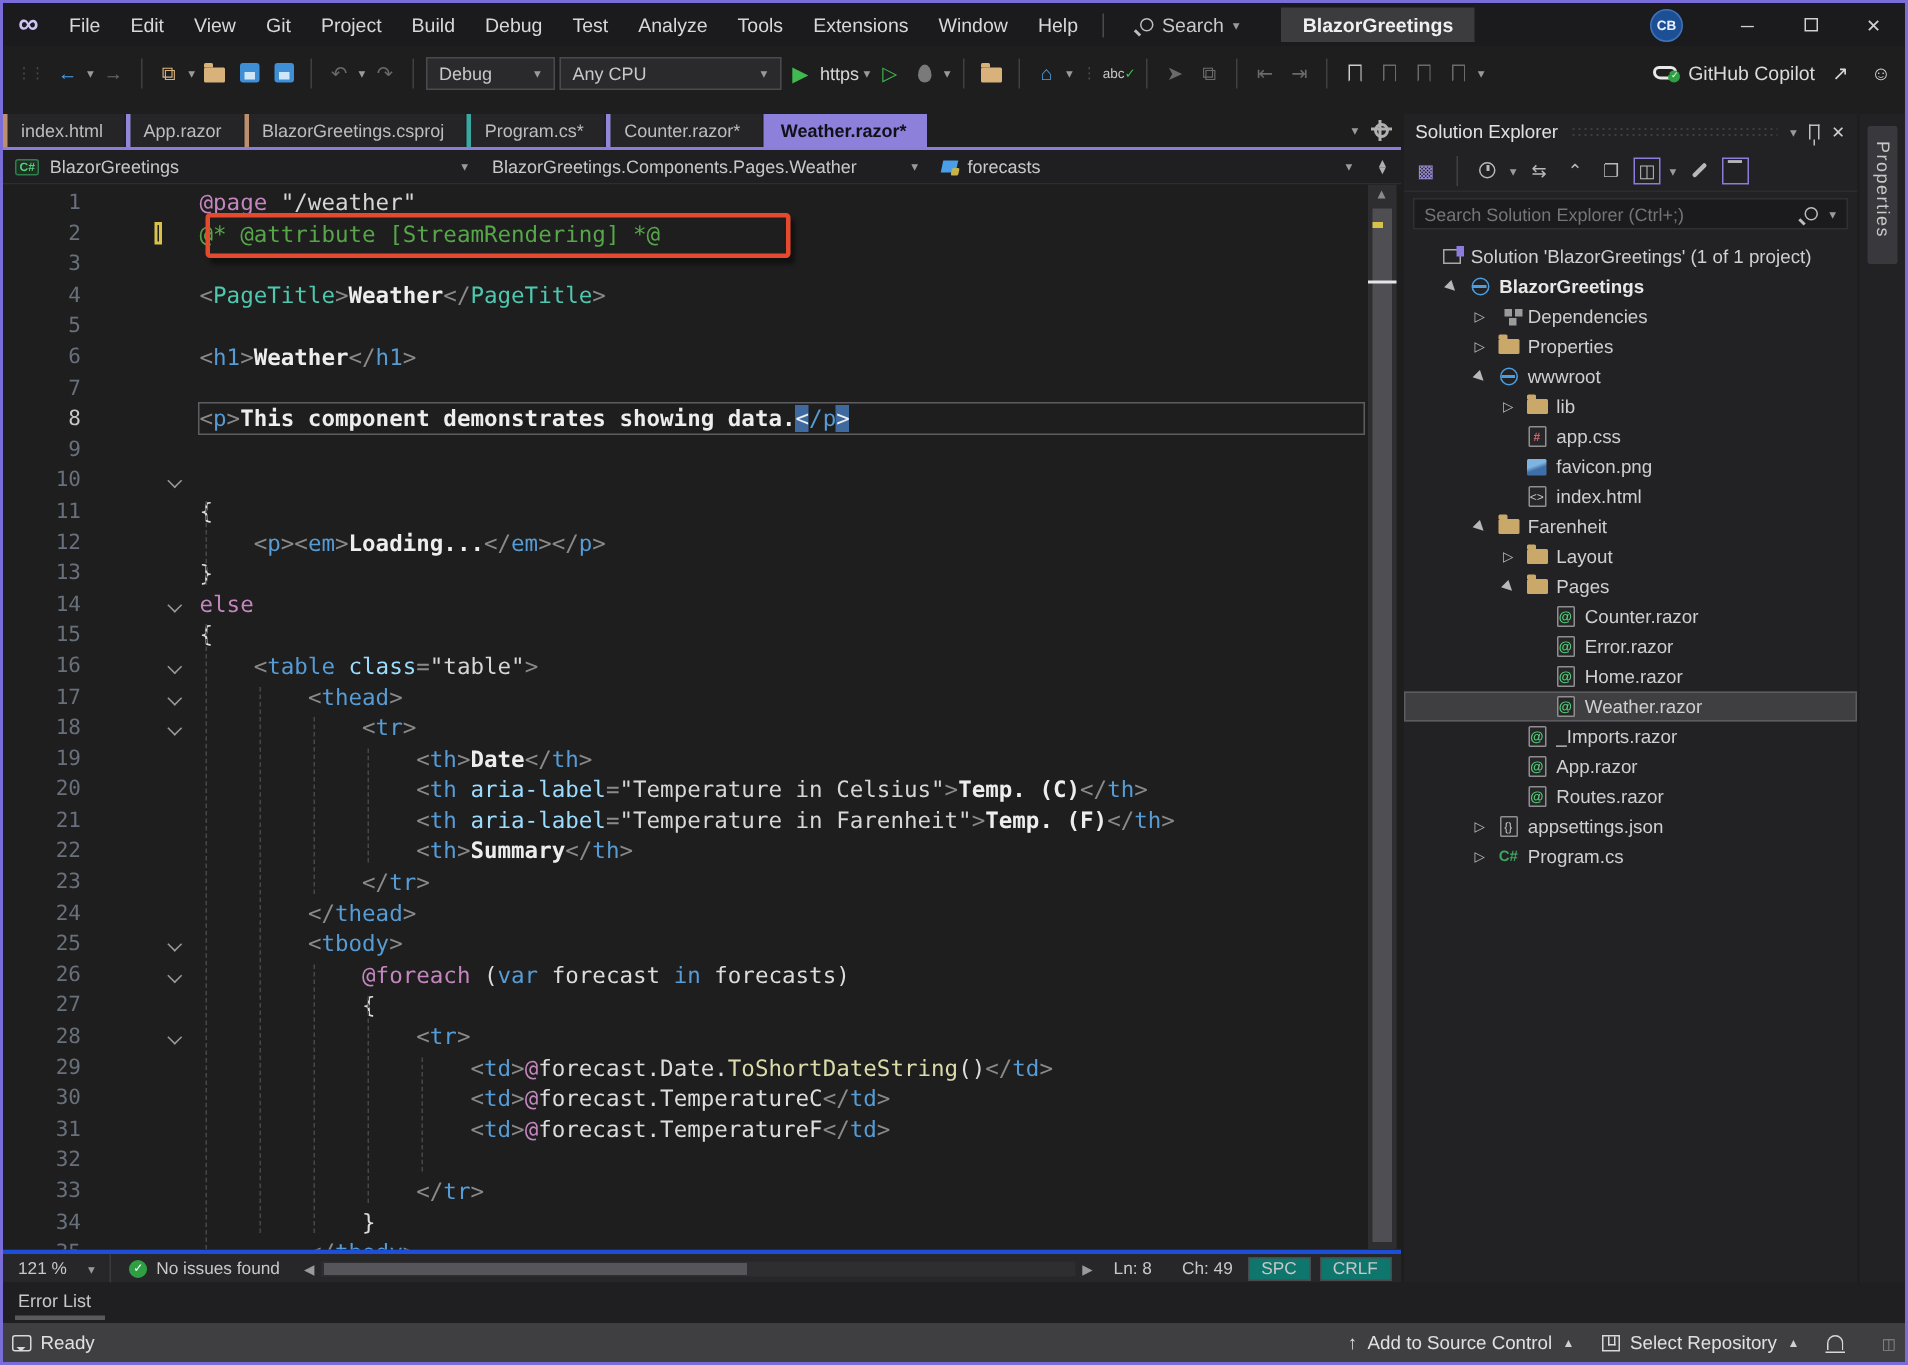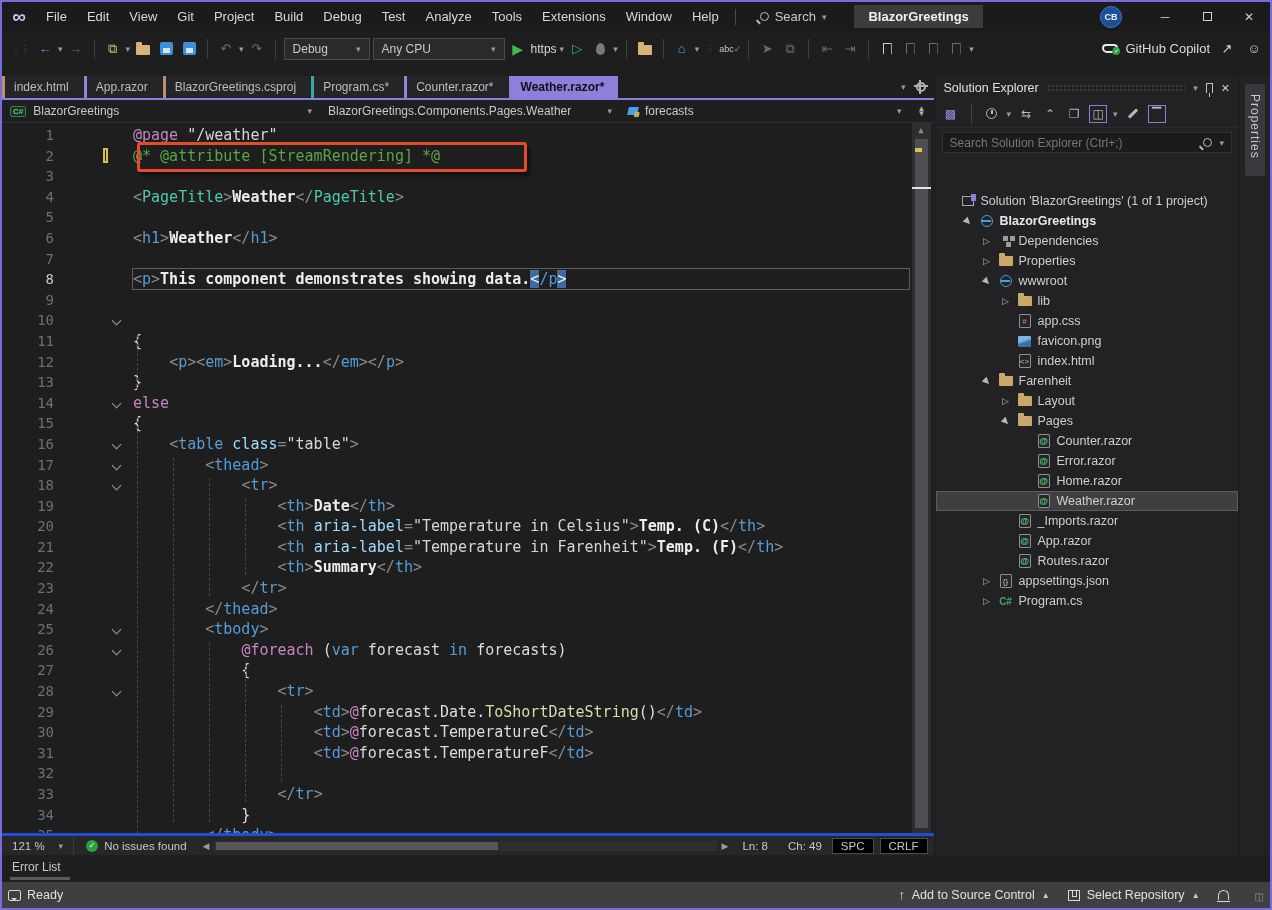--- a/index.html
+++ b/index.html
@@ -92,21 +92,21 @@
 
   .editor-status { height:22px; background:#27272a; border-top:3px solid #1d4ed8; display:flex; align-items:center; font-size:11.5px; color:#c8c8c8; }
   .es-zoom { display:flex; align-items:center; gap:14px; padding:0 10px; border-right:1px solid #3a3a3d; height:100%; }
   .es-issues { display:flex; align-items:center; gap:6px; padding:0 12px; }
   .okdot { width:12px; height:12px; border-radius:50%; background:#2ea043; color:#fff; font-size:8px; text-align:center; line-height:12px; }
   .hscroll { flex:1; display:flex; align-items:center; gap:4px; padding:0 4px; }
   .harrow { color:#9a9a9a; font-size:9px; }
   .htrack { flex:1; height:10px; background:#2e2e30; position:relative; }
   .hthumb { position:absolute; left:2px; top:1px; height:8px; width:56%; background:#56565a; }
   .es-item { padding:0 10px; }
-  .es-box { border:1px solid #4a4a4e; background:#000000; padding:1px 8px; margin-right:6px; }
+  .es-box { border:1px solid #4a4a4e; background:#0f766e; padding:1px 8px; margin-right:6px; }
 
   
   .sidebar { width:303px; margin-left:2px; background:#222224; display:flex; flex-direction:column; font-size:12.5px; color:#cccccc; }
   .se-header { height:24px; display:flex; align-items:center; padding:0 8px; gap:8px; }
   .se-title { white-space:nowrap; color:#e0e0e0; }
   .se-dots { flex:1; height:8px; background-image:radial-gradient(#3d3d40 1px, transparent 1px); background-size:4px 4px; }
   .pin { width:7px; height:10px; border:1.5px solid #c0c0c0; border-bottom:none; position:relative; }
   .pin::after { content:""; position:absolute; left:2px; bottom:-4px; width:1.5px; height:4px; background:#c0c0c0; }
   .se-x { color:#d0d0d0; font-size:11px; }
   .se-toolbar { height:28px; display:flex; align-items:center; gap:6px; padding:0 6px; border-bottom:1px solid #2c2c2e; }
@@ -214,21 +214,21 @@
       </span>
     <span class="t-sep"></span>
     <span class="tico dis">↶</span>
     <span class="caret">▾</span>
     <span class="tico dis">↷</span>
     <span class="t-sep"></span>
     <div class="dd-box" style="width:86px">
       <span>Debug</span>
         <span class="caret">▾</span>
     </div>
-    <div class="dd-box" style="width:132px">
+    <div class="dd-box" style="width:148px">
       <span>Any CPU</span>
         <span class="caret">▾</span>
     </div>
     <span class="tico green" style="font-size:14px">▶</span>
     <span style="color:#d8d8d8">https</span>
     <span class="caret">▾</span>
     <span class="tico green">▷</span>
     <span class="tico">
         <span class="flame"></span>
       </span>
@@ -430,21 +430,21 @@
             <span class="wrench"></span>
           </span>
         <span class="se-ico boxed">▔</span>
       </div>
       <div class="se-search">
         <input placeholder="Search Solution Explorer (Ctrl+;)" style="">
         <span class="mag"></span>
         <span class="caret">▾</span>
       </div>
       <div class="se-tree">
-          <div class="tree-row" style="padding-left: 6px; margin-top: 30px;">
+          <div class="tree-row" style="padding-left: 6px;">
             <span class="arrow"></span>
             <span class="ti">
               <span class="ti-sol"></span>
             </span>
             <span class="tlabel">Solution 'BlazorGreetings' (1 of 1 project)</span>
           </div>
           <div class="tree-row" style="padding-left: 25px;">
             <span class="arrow exp">▶</span>
             <span class="ti">
               <span class="ti-globe"></span>

